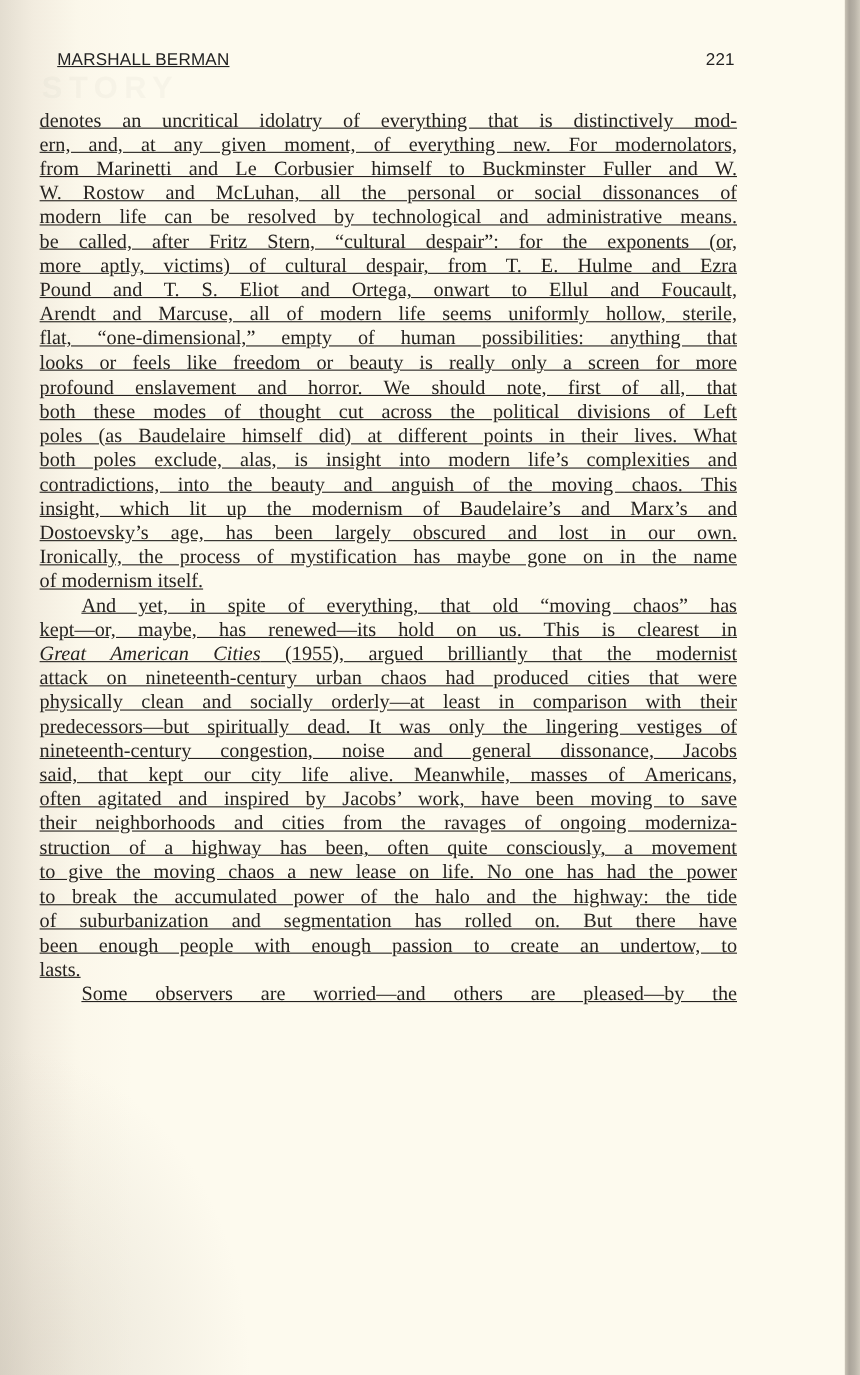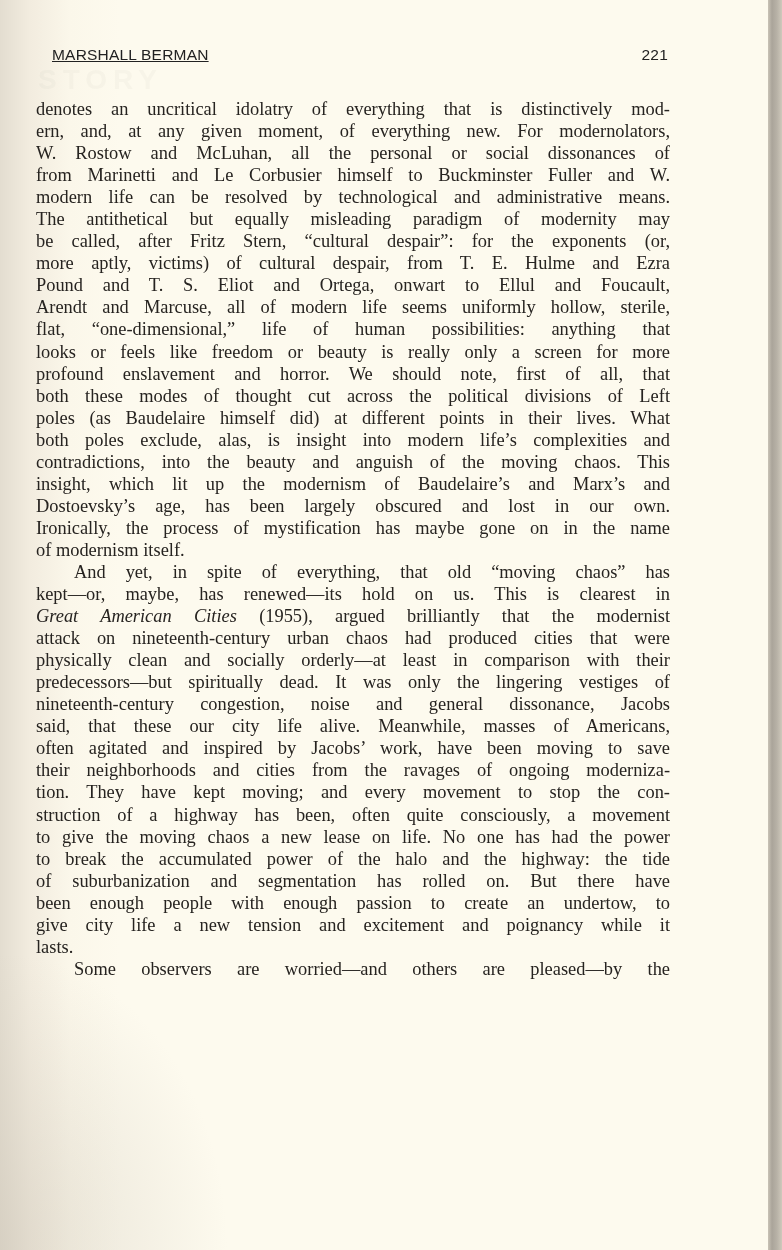--- a/index.html
+++ b/index.html
@@ -77,20 +77,21 @@
       font-size: 18.4px;
       line-height: 22.05px;
       color: #262320;
     }
     .line {
       display: block;
       white-space: nowrap;
       text-align: justify;
       text-align-last: justify;
       height: 22.05px;
+      text-decoration: underline;
     }
     .line.last {
       text-align-last: left;
     }
     .line.indent {
       padding-left: 38px;
     }
     .line i {
       font-style: italic;
     }
@@ -105,51 +106,48 @@
 
 <div class="running-head">
   <span class="author">MARSHALL BERMAN</span>
   <span class="page-num">221</span>
 </div>
 <div class="ghost">STORY</div>
 
 <div class="body-text">
   <span class="line">denotes an uncritical idolatry of everything that is distinctively mod-</span>
   <span class="line">ern, and, at any given moment, of everything new. For modernolators,</span>
+  <span class="line">from Marinetti and Le Corbusier himself to Buckminster Fuller and W.</span>
   <span class="line">W. Rostow and McLuhan, all the personal or social dissonances of</span>
-  <span class="line">from Marinetti and Le Corbusier himself to Buckminster Fuller and W.</span>
   <span class="line">modern life can be resolved by technological and administrative means.</span>
-  <span class="line">The antithetical but equally misleading paradigm of modernity may</span>
   <span class="line">be called, after Fritz Stern, “cultural despair”: for the exponents (or,</span>
   <span class="line">more aptly, victims) of cultural despair, from T. E. Hulme and Ezra</span>
   <span class="line">Pound and T. S. Eliot and Ortega, onwart to Ellul and Foucault,</span>
   <span class="line">Arendt and Marcuse, all of modern life seems uniformly hollow, sterile,</span>
-  <span class="line">flat, “one-dimensional,” life of human possibilities: anything that</span>
+  <span class="line">flat, “one-dimensional,” empty of human possibilities: anything that</span>
   <span class="line">looks or feels like freedom or beauty is really only a screen for more</span>
   <span class="line">profound enslavement and horror. We should note, first of all, that</span>
   <span class="line">both these modes of thought cut across the political divisions of Left</span>
   <span class="line">poles (as Baudelaire himself did) at different points in their lives. What</span>
   <span class="line">both poles exclude, alas, is insight into modern life’s complexities and</span>
   <span class="line">contradictions, into the beauty and anguish of the moving chaos. This</span>
   <span class="line">insight, which lit up the modernism of Baudelaire’s and Marx’s and</span>
   <span class="line">Dostoevsky’s age, has been largely obscured and lost in our own.</span>
   <span class="line">Ironically, the process of mystification has maybe gone on in the name</span>
   <span class="line last">of modernism itself.</span>
   <span class="line indent">And yet, in spite of everything, that old “moving chaos” has</span>
   <span class="line">kept—or, maybe, has renewed—its hold on us. This is clearest in</span>
   <span class="line"><i>Great American Cities</i><span> (1955), argued brilliantly that the modernist</span></span>
   <span class="line">attack on nineteenth-century urban chaos had produced cities that were</span>
   <span class="line">physically clean and socially orderly—at least in comparison with their</span>
   <span class="line">predecessors—but spiritually dead. It was only the lingering vestiges of</span>
   <span class="line">nineteenth-century congestion, noise and general dissonance, Jacobs</span>
-  <span class="line">said, that these our city life alive. Meanwhile, masses of Americans,</span>
+  <span class="line">said, that kept our city life alive. Meanwhile, masses of Americans,</span>
   <span class="line">often agitated and inspired by Jacobs’ work, have been moving to save</span>
   <span class="line">their neighborhoods and cities from the ravages of ongoing moderniza-</span>
-  <span class="line">tion. They have kept moving; and every movement to stop the con-</span>
   <span class="line">struction of a highway has been, often quite consciously, a movement</span>
   <span class="line">to give the moving chaos a new lease on life. No one has had the power</span>
   <span class="line">to break the accumulated power of the halo and the highway: the tide</span>
   <span class="line">of suburbanization and segmentation has rolled on. But there have</span>
   <span class="line">been enough people with enough passion to create an undertow, to</span>
-  <span class="line">give city life a new tension and excitement and poignancy while it</span>
   <span class="line last">lasts.</span>
   <span class="line indent">Some observers are worried—and others are pleased—by the</span>
 </div>
 
 </body></html>

